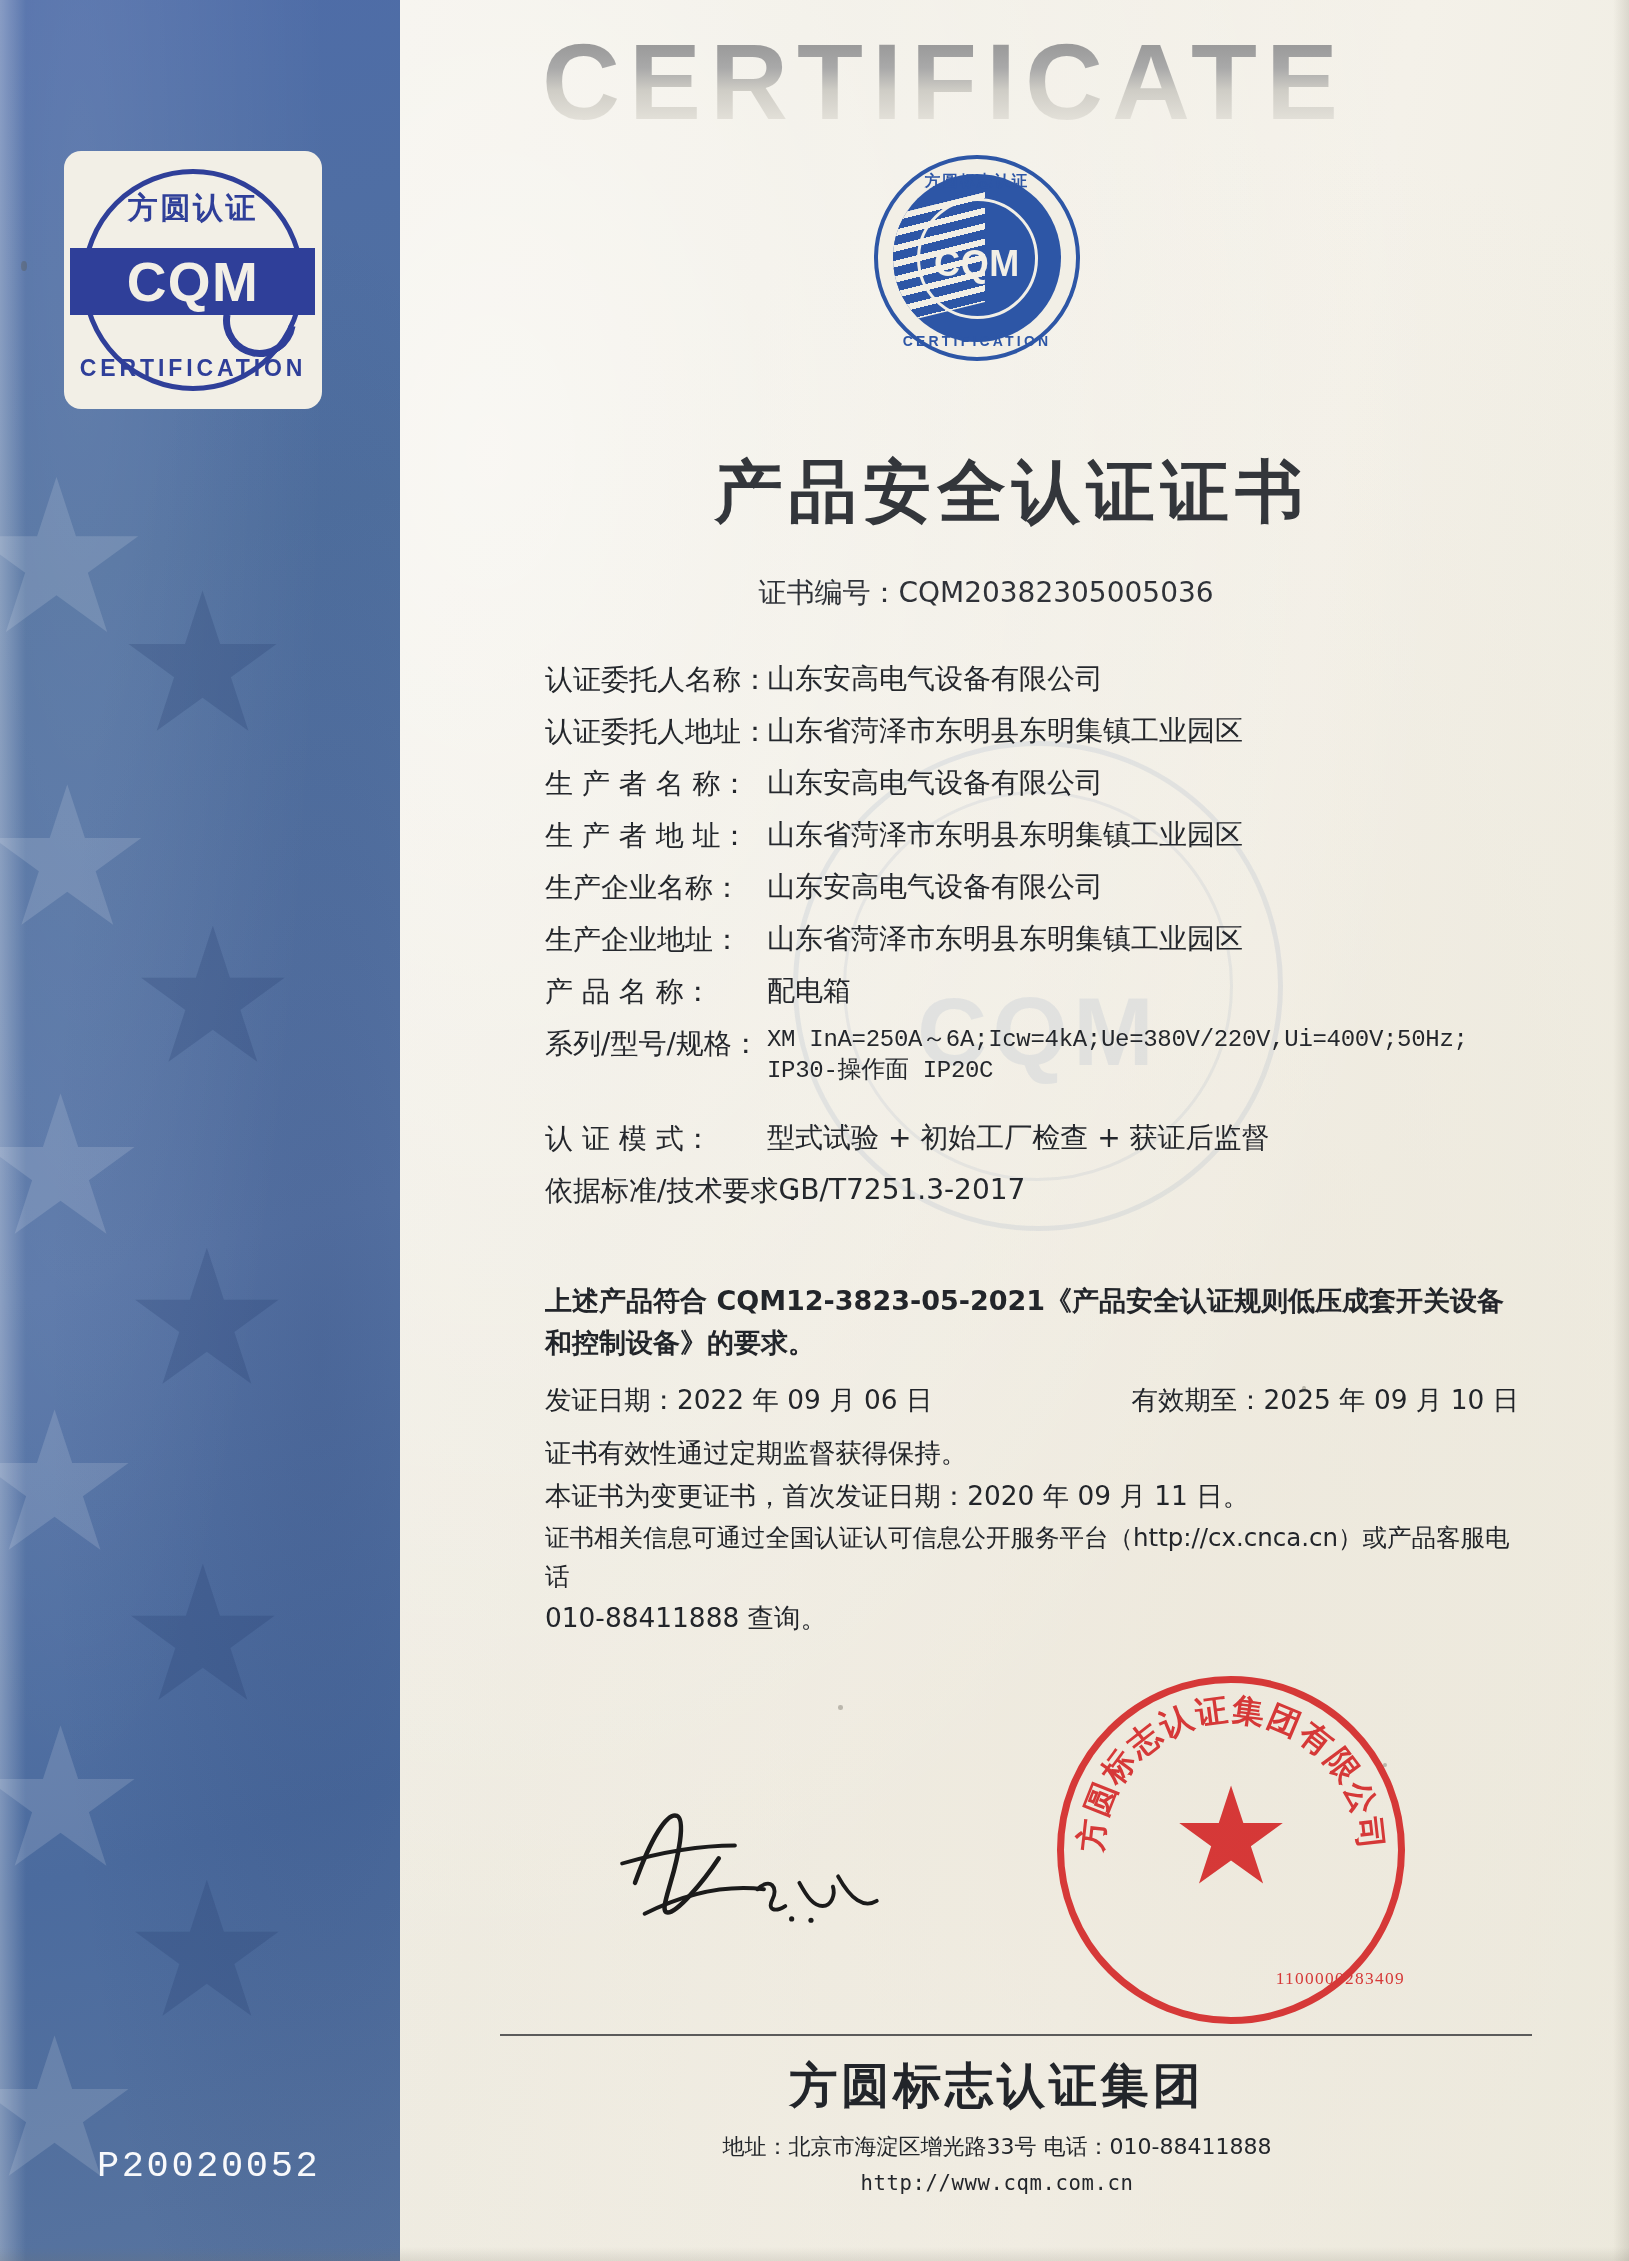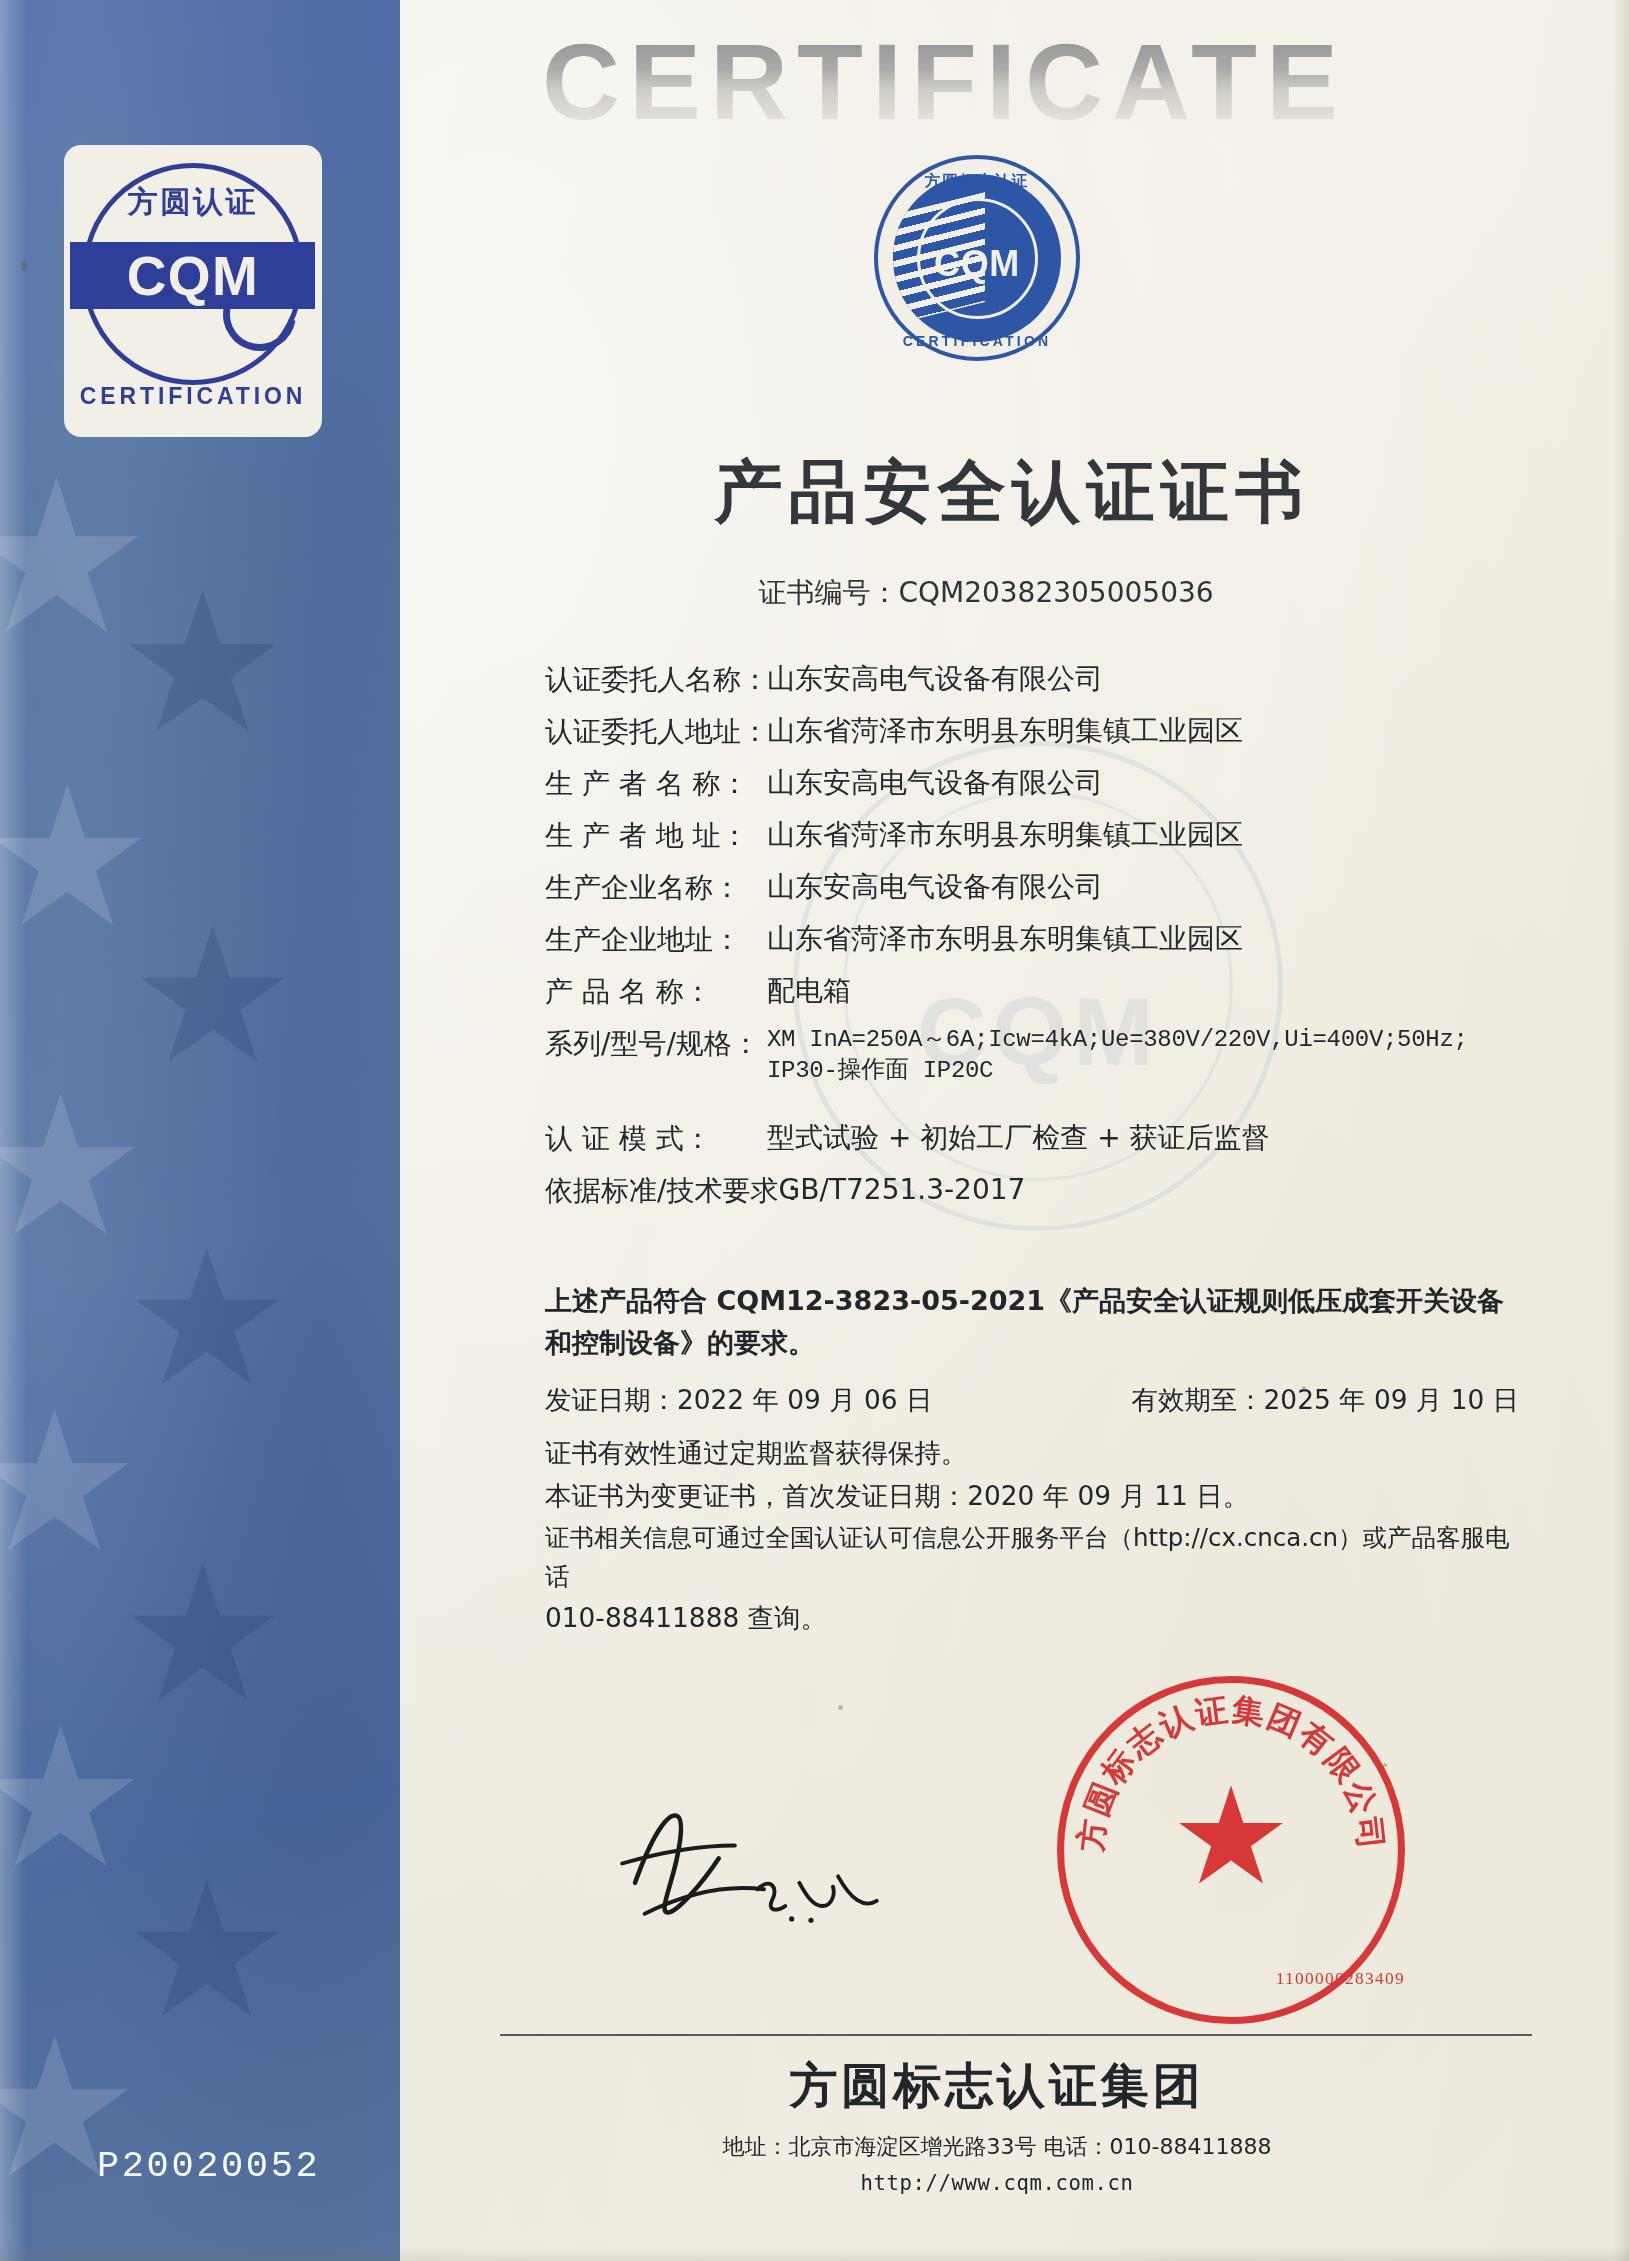--- a/index.html
+++ b/index.html
@@ -66,23 +66,23 @@
   }
   .band-left-fade {
     position: absolute; top:0; left:0; width: 26px; height:100%;
     background: linear-gradient(to right, rgba(255,255,255,0.28), rgba(255,255,255,0));
   }
 
   
   .cqm-badge {
     position: absolute;
     left: 64px;
-    top: 145px;
+    top: 151px;
     width: 258px;
-    height: 292px;
+    height: 258px;
   }
   .cqm-badge .plate {
     position: absolute;
     inset: 0;
     background: #f2efe6;
     border-radius: 17px;
   }
   .cqm-badge .ring {
     position: absolute;
     left: 18px; top: 18px;

